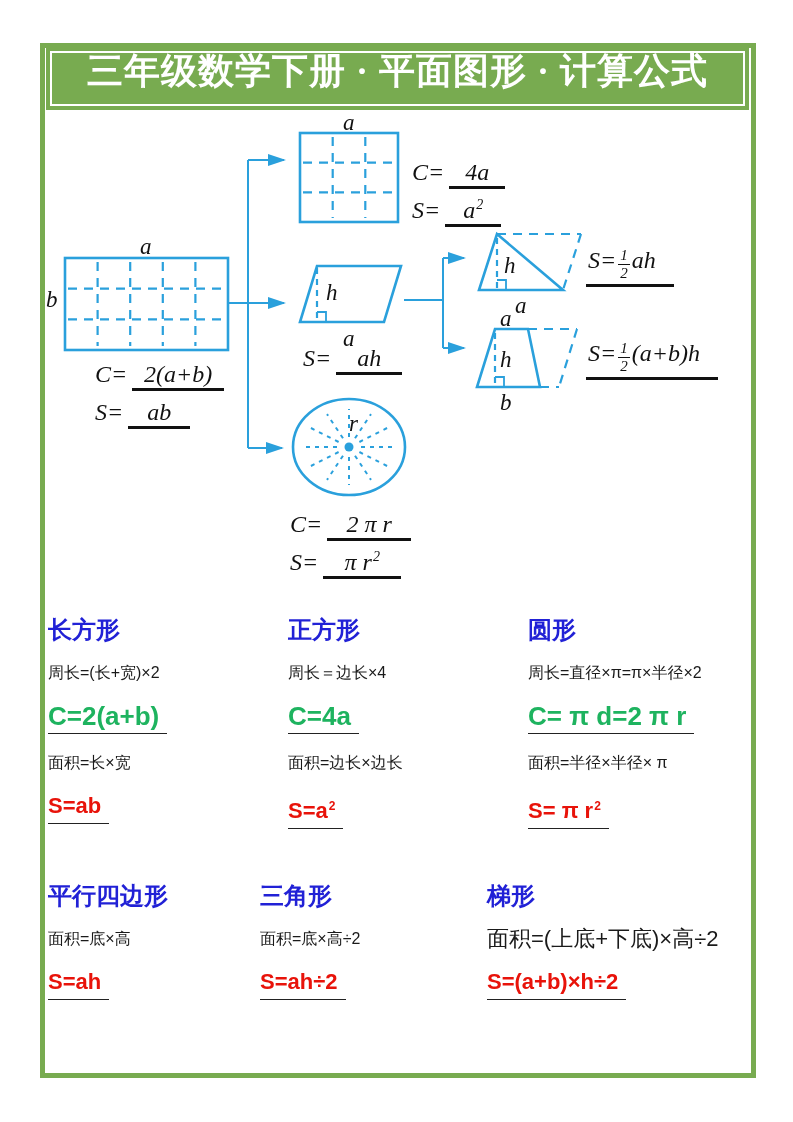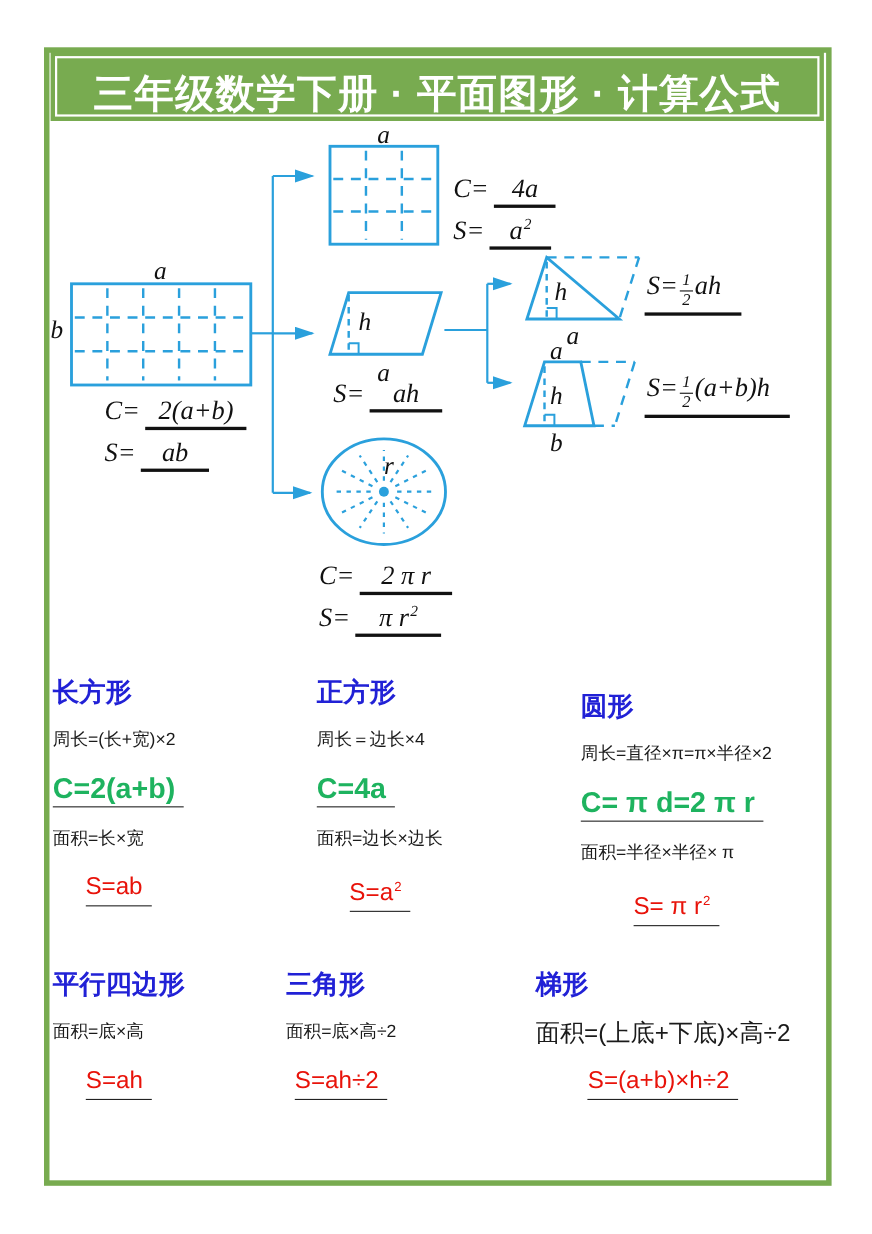--- a/index.html
+++ b/index.html
@@ -10,21 +10,21 @@
     --formula-red:#e8130a;
     --ink:#1a1a1a;
   }
   *{margin:0;padding:0;box-sizing:border-box;}
   html,body{background:#ffffff;}
   .page{position:relative;width:793px;height:1122px;background:#fff;overflow:hidden;
         font-family:"Liberation Sans",sans-serif;color:var(--ink);}
   .frame{position:absolute;left:40px;top:43px;width:716px;height:1035px;
          border:5px solid var(--frame-green);background:#fff;}
   .banner{position:absolute;left:46px;top:47px;width:703px;height:63px;
-          background:var(--frame-green);display:flex;align-items:flex-end;justify-content:center;}
+          background:var(--frame-green);display:flex;align-items:flex-start;justify-content:center;font-family:Liberation Serif, serif;}
   .banner-inner{position:absolute;left:4px;top:4px;right:4px;bottom:4px;border:2px solid #fff;}
   .banner-title{position:relative;color:#fff;font-weight:bold;font-size:36px;letter-spacing:1px;white-space:nowrap;}
 
   svg.diagram{position:absolute;left:0;top:0;width:793px;height:1122px;pointer-events:none;}
   .shape{fill:none;stroke:var(--diagram-blue);stroke-width:2.6;stroke-linejoin:miter;}
   .dashline{fill:none;stroke:var(--diagram-blue);stroke-width:2.2;stroke-dasharray:9 7;}
   .hdash{fill:none;stroke:var(--diagram-blue);stroke-width:2.2;stroke-dasharray:6 5;}
   .spoke{stroke:var(--diagram-blue);stroke-width:2;stroke-dasharray:4 5;}
   .flow{fill:none;stroke:var(--diagram-blue);stroke-width:2;}
   .angle{fill:none;stroke:var(--diagram-blue);stroke-width:1.8;}
@@ -44,21 +44,21 @@
         font-size:15px;line-height:1.1;margin:0 2px;transform:translateY(4px);}
   .frac .num{border-bottom:1.6px solid #111;padding:0 2px;}
   .sup{font-size:14px;vertical-align:9px;margin-left:1px;}
 
   .section{position:absolute;white-space:nowrap;}
   .sec-title{color:var(--heading-blue);font-weight:bold;font-size:24px;line-height:28px;}
   .sec-line{margin-top:15px;line-height:28px;font-size:16px;color:var(--ink);}
   .sec-line.small{font-size:16px;}
   .sec-line.narrow{font-size:22px;}
   .sec-line.green{color:var(--formula-green);font-weight:bold;font-size:26px;}
-  .sec-line.red{color:var(--formula-red);font-weight:normal;font-size:22px;text-align:center;}
+  .sec-line.red{color:var(--formula-red);font-weight:bold;font-size:22px;}
   .uline{display:inline-block;border-bottom:1.6px solid #222;padding:0 8px 3px 0;}
   .sec-line .sup{font-size:12px;vertical-align:8px;}
 </style>
 </head>
 <body>
 
 <div class="page">
 
   <div class="frame"></div>
 
@@ -228,21 +228,21 @@
   </div>
 
   <div class="section" style="left:288px;top:616px;">
     <div class="sec-title">正方形</div>
     <div class="sec-line">周长＝边长×4</div>
     <div class="sec-line green"><span class="uline">C=4a</span></div>
     <div class="sec-line">面积=边长×边长</div>
     <div class="sec-line red"><span class="uline"><span>S=a</span><span class="sup">2</span></span></div>
   </div>
 
-  <div class="section" style="left:528px;top:616px;margin-top:13px;">
+  <div class="section" style="left:528px;top:616px;">
     <div class="sec-title">圆形</div>
     <div class="sec-line small">周长=直径×π=π×半径×2</div>
     <div class="sec-line green"><span class="uline">C= π d=2 π r</span></div>
     <div class="sec-line">面积=半径×半径× π</div>
     <div class="sec-line red"><span class="uline"><span>S= π r</span><span class="sup">2</span></span></div>
   </div>
 
   <div class="section" style="left:48px;top:882px;">
     <div class="sec-title">平行四边形</div>
     <div class="sec-line">面积=底×高</div>

